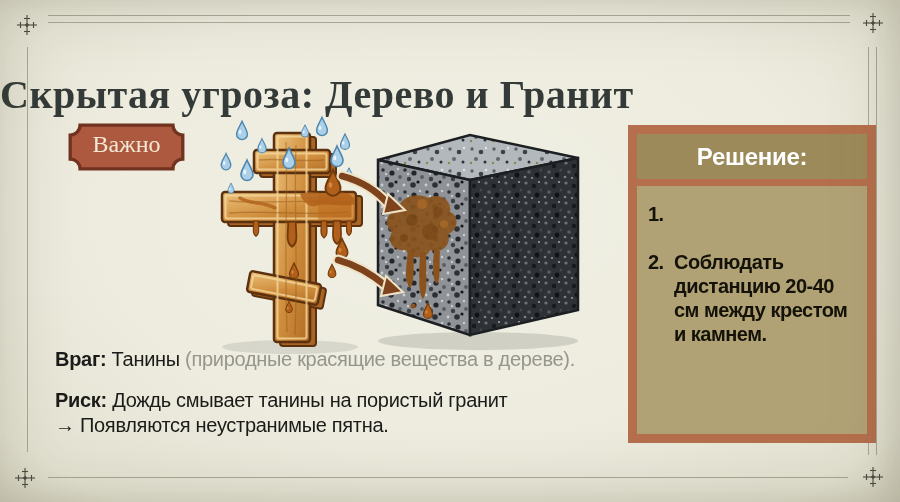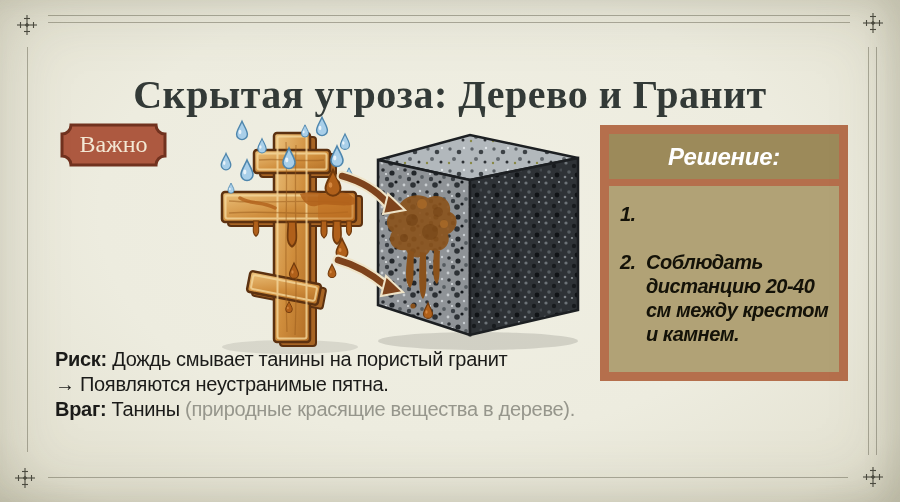--- a/index.html
+++ b/index.html
@@ -8,40 +8,40 @@
     background:radial-gradient(ellipse at 50% 42%, #f0efe3 0%, #edecdf 55%, #e4e2d2 88%, #d8d6c4 100%);
     font-family:"Liberation Sans", sans-serif;
   }
   .stage::after{
     content:"";position:absolute;inset:0;pointer-events:none;
     box-shadow:inset 0 0 70px rgba(90,85,60,.22), inset -14px 0 24px rgba(90,85,60,.10);
   }
   .frame-line{position:absolute;background:rgba(118,116,98,.55);}
   .regmark{position:absolute;width:22px;height:22px;}
   .title{
-    position:absolute;left:0;top:44px;width:100%;text-align:center;
+    position:absolute;left:0;top:44px;width:100%;
     font-family:"Liberation Serif", serif;font-weight:600;font-size:40px;
     color:#333a37;letter-spacing:.5px;white-space:nowrap;
   }
-  .badge{position:absolute;left:60px;top:123px;width:107px;height:44px;}
+  .badge{position:absolute;left:68px;top:123px;width:117px;height:44px;}
   .badge svg{position:absolute;inset:0;}
   .badge-label{
     position:absolute;inset:0;display:flex;align-items:center;justify-content:center;
     font-family:"Liberation Serif", serif;font-size:24px;color:#f3e8d4;padding-bottom:2px;
   }
   .illustration{position:absolute;left:182px;top:100px;width:420px;height:258px;pointer-events:none;}
   .facts{position:absolute;left:55px;top:347px;width:548px;color:#1b1b19;font-size:20px;letter-spacing:-.3px;}
   .fact-line{line-height:25px;}
   .fact-enemy{margin-bottom:16px;white-space:nowrap;}
   .fact-label{font-weight:bold;}
   .fact-note{color:#96968c;}
   .fact-risk{width:458px;}
   .panel{
-    position:absolute;left:600px;top:125px;width:248px;height:256px;box-sizing:border-box;
-    border:9px solid #b56f4c;background:#b1a276;font-style:italic;
+    position:absolute;left:628px;top:125px;width:248px;height:318px;box-sizing:border-box;
+    border:9px solid #b56f4c;background:#b1a276;
   }
   .panel-header{
     background:#9c8a5a;border-bottom:7px solid #b56f4c;
     color:#ffffff;font-weight:bold;font-size:24px;text-align:center;
     padding:9px 0 8px 0;letter-spacing:-.3px;
   }
   .panel-body{padding:16px 6px 10px 11px;color:#141208;font-weight:bold;font-size:20px;line-height:24px;letter-spacing:-.5px;}
   .sol-item{display:flex;margin-bottom:24px;}
   .sol-num{width:26px;flex:none;}
   .sol-text{flex:1;}
@@ -260,28 +260,28 @@
       <path d="M160,76 C182,82 196,92 206,104" fill="none" stroke="#efe4c8" stroke-width="11"></path>
       <path d="M160,76 C182,82 196,92 206,104" fill="none" stroke="#7e431c" stroke-width="6.5"></path>
       <polygon points="206,94 223,110 201,114" fill="#7e431c" stroke="#efe4c8" stroke-width="2"></polygon>
       <path d="M156,160 C178,166 192,176 204,186" fill="none" stroke="#efe4c8" stroke-width="11"></path>
       <path d="M156,160 C178,166 192,176 204,186" fill="none" stroke="#7e431c" stroke-width="6.5"></path>
       <polygon points="204,176 221,192 199,196" fill="#7e431c" stroke="#efe4c8" stroke-width="2"></polygon>
     </g>
   </svg>
 
   <div class="facts">
-    <div class="fact-line fact-risk">
-      <span class="fact-label">Риск:</span>
-      <span>Дождь смывает танины на пористый гранит → Появляются неустранимые пятна.</span>
-    </div>
     <div class="fact-line fact-enemy">
       <span class="fact-label">Враг:</span>
       <span>Танины</span>
       <span class="fact-note">(природные красящие вещества в дереве).</span>
+    </div>
+    <div class="fact-line fact-risk">
+      <span class="fact-label">Риск:</span>
+      <span>Дождь смывает танины на пористый гранит → Появляются неустранимые пятна.</span>
     </div>
   </div>
 
   <div class="panel">
     <div class="panel-header">Решение:</div>
     <div class="panel-body">
       <div class="sol-item">
         <span class="sol-num">1.</span>
       </div>
       <div class="sol-item">

